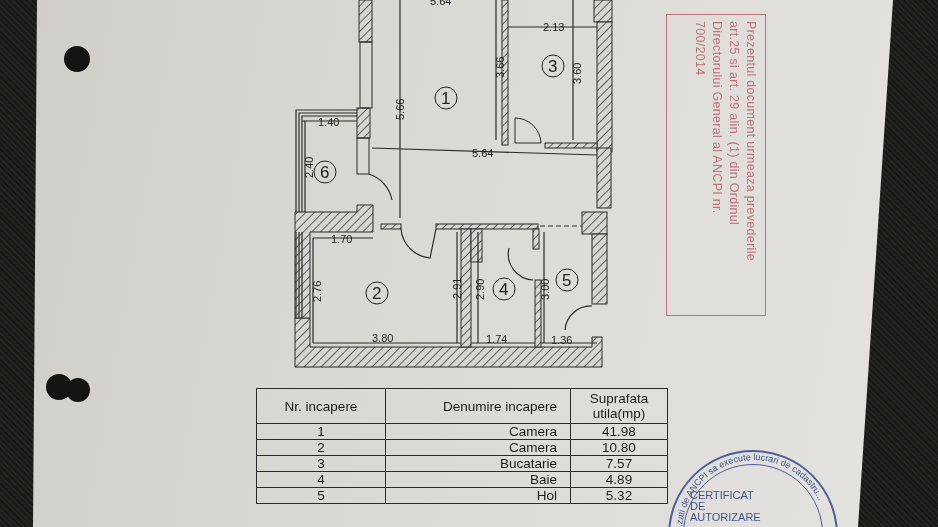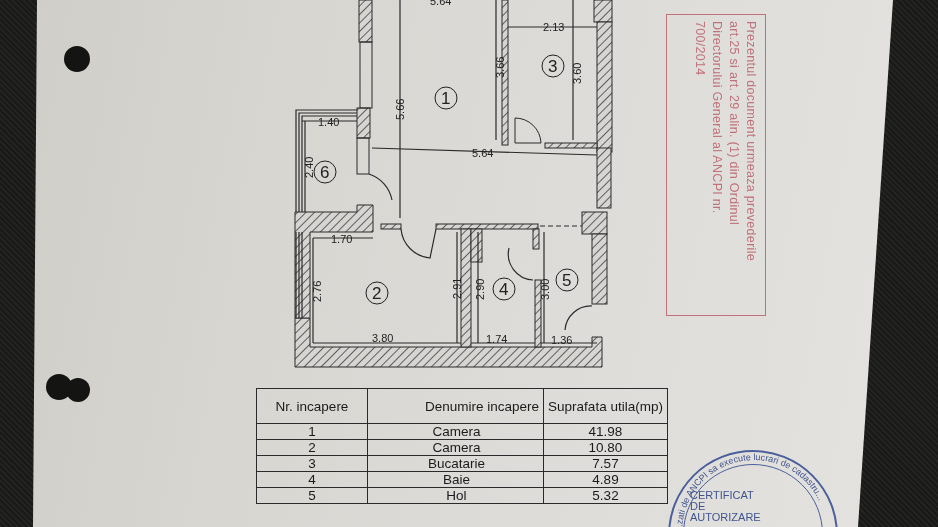--- a/index.html
+++ b/index.html
@@ -11,23 +11,23 @@
      clip-path:polygon(37px 0,893px 0,858px 527px,33px 527px);}
   .hole{position:absolute;background:#141412;border-radius:50%;}
   svg.plan{position:absolute;left:0;top:0;}
   .dim{font-size:11px;fill:#222;font-family:"Liberation Sans",sans-serif;}
   .roomnum{font-size:17px;fill:#222;font-family:"Liberation Sans",sans-serif;}
   .red-box{position:absolute;left:666px;top:14px;width:98px;height:300px;border:1.5px solid #c0727a;}
   .red-text{position:absolute;left:0;top:0;width:298px;height:96px;transform-origin:0 0;
      transform:translate(96px,0) rotate(90deg);
      color:#c0727a;font-size:12.5px;line-height:17px;padding:4px 6px;box-sizing:border-box;letter-spacing:0.3px;}
   table.rooms{position:absolute;left:256px;top:388px;width:412px;border-collapse:collapse;font-size:13.5px;color:#1b1b1b;}
-  table.rooms td{border:1.3px solid #2a2a2a;padding:0 4px;height:15px;line-height:15px;}
+  table.rooms td{border:1.3px solid #2a2a2a;padding:0 13px;height:15px;line-height:15px;}
   table.rooms td.c0{text-align:center;width:102px;}
-  table.rooms td.c1{text-align:center;width:165px;padding-left:6px;}
+  table.rooms td.c1{text-align:right;width:165px;padding-left:6px;}
   table.rooms td.c2{text-align:center;margin-left:43px;}
   table.rooms tr.head td{line-height:15px;height:34px;text-align:center;}
   table.rooms tr.total td{text-align:center;border-bottom:none;}
   .seal{position:absolute;left:668px;top:450px;width:170px;height:170px;border-radius:50%;
      border:2px solid #4a5f9c;box-sizing:border-box;}
   .seal-inner{position:absolute;left:683px;top:464px;width:140px;height:140px;border-radius:50%;border:1.5px solid #4a5f9c;box-sizing:border-box;}
   .seal-text{position:absolute;left:690px;top:490px;width:120px;text-align:left;font-size:11px;line-height:11px;color:#3f548e;}
   .seal-arc{position:absolute;left:668px;top:450px;}
 </style>
 </head>

